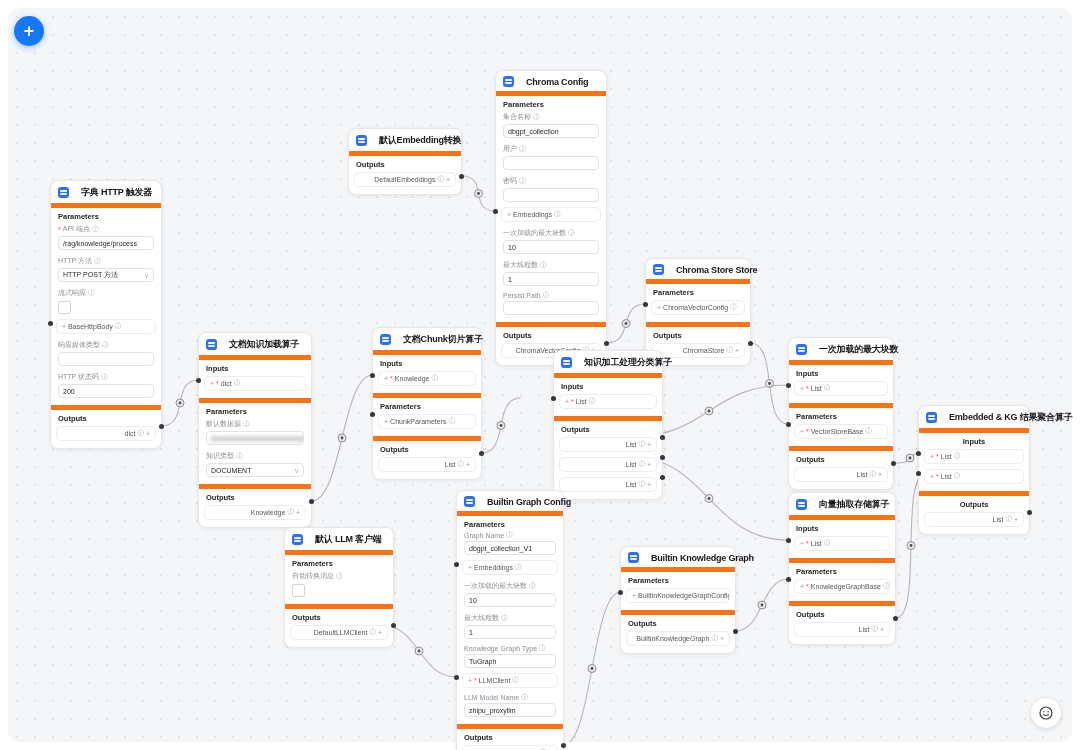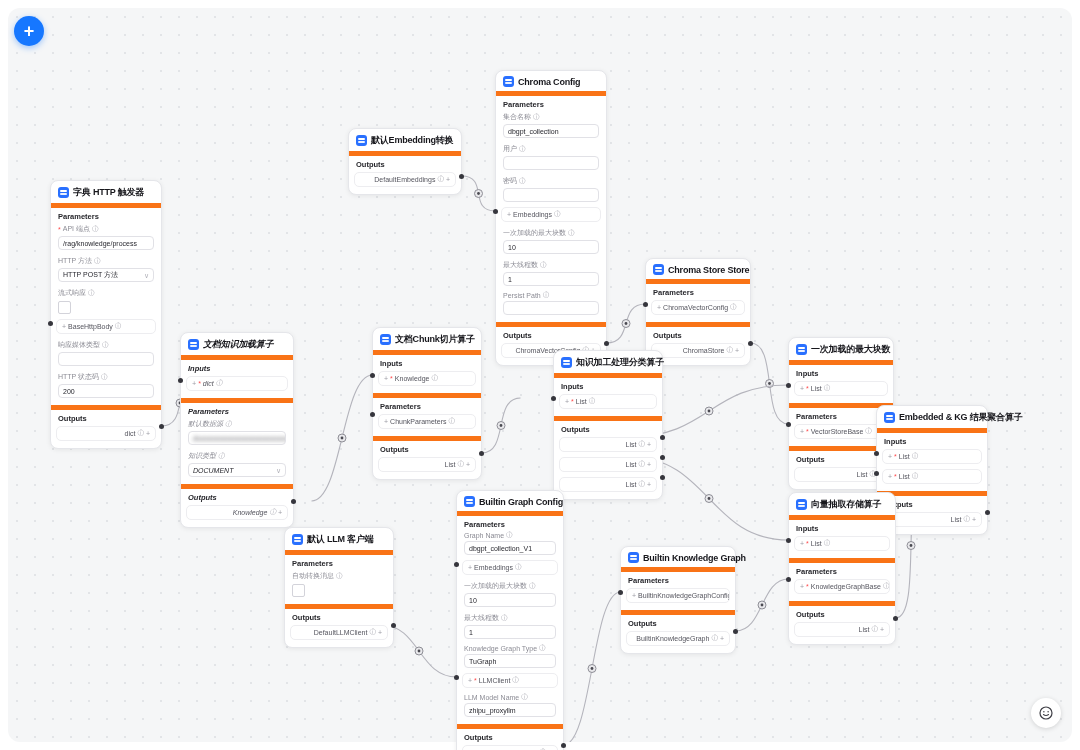--- a/index.html
+++ b/index.html
@@ -11,21 +11,21 @@
   #canvas{
     position:absolute;inset:8px;border-radius:12px;background:#f5f6f7;
     background-image:radial-gradient(circle,#e2e4e7 1px,transparent 1px);
     background-size:18px 18px;
   }
   #edges{position:absolute;left:0;top:0;z-index:1;pointer-events:none;}
   .node{
     position:absolute;z-index:2;background:#fff;border:1px solid #e5e6ea;border-radius:8px;
     box-shadow:0 1px 5px rgba(0,0,0,.07);color:#3f3f46;
   }
-  .node-header{display:flex;align-items:center;gap:4px;padding:5px 7px 4px;}
+  .node-header{display:flex;align-items:center;gap:12px;padding:5px 7px 4px;}
   .node-icon{width:11px;height:11px;border-radius:3px;background:#2970ff;position:relative;flex:none;}
   .node-icon::after{
     content:"";position:absolute;left:2px;right:2px;top:3px;height:2px;background:#fff;
     border-radius:1px;box-shadow:0 3px 0 rgba(255,255,255,.9);
   }
   .node-title{font-weight:bold;font-size:9px;color:#17171c;white-space:nowrap;letter-spacing:-.2px;}
   .section{border-top:5px solid #f97316;padding-bottom:2px;}
   .section-label{font-weight:bold;font-size:7.5px;color:#26262b;padding:4px 7px 2px;}
   .row-field{padding:0 7px;}
   .f-label{font-size:7px;color:#8b8b94;padding:1px 0 2px;display:flex;align-items:center;gap:2px;white-space:nowrap;}
@@ -305,21 +305,21 @@
         <div class="section-label">Outputs</div>
         <div class="pill out">
           <span>ChromaStore</span>
           <span class="info">ⓘ</span>
           <span class="plus">+</span>
         </div>
       </div>
       <div class="port" style="top: 42.5px; left: -3px;"></div>
       <div class="port" style="top: 81.5px; right: -3px;"></div>
     </div>
-    <div class="node" style="left: 172px; top: 324px; width: 112px; font-style: italic;">
+    <div class="node" style="left: 190px; top: 324px; width: 112px;">
       <div class="node-header">
         <span class="node-icon"></span>
         <span class="node-title">文档知识加载算子</span>
       </div>
       <div class="section">
         <div class="section-label">Inputs</div>
         <div class="pill">
           <span class="plus">+</span>
           <span class="req">*</span>
           <span>dict</span>
@@ -458,21 +458,21 @@
         <div class="pill out">
           <span>List</span>
           <span class="info">ⓘ</span>
           <span class="plus">+</span>
         </div>
       </div>
       <div class="port" style="top: 44.5px; left: -3px;"></div>
       <div class="port" style="top: 83.5px; left: -3px;"></div>
       <div class="port" style="top: 122.5px; right: -3px;"></div>
     </div>
-    <div class="node" style="left: 868px; top: 397px; width: 110px;">
+    <div class="node" style="left: 910px; top: 397px; width: 110px; text-align: center;">
       <div class="node-header">
         <span class="node-icon"></span>
         <span class="node-title">Embedded &amp; KG 结果聚合算子</span>
       </div>
       <div class="section">
         <div class="section-label">Inputs</div>
         <div class="pill">
           <span class="plus">+</span>
           <span class="req">*</span>
           <span>List</span>

